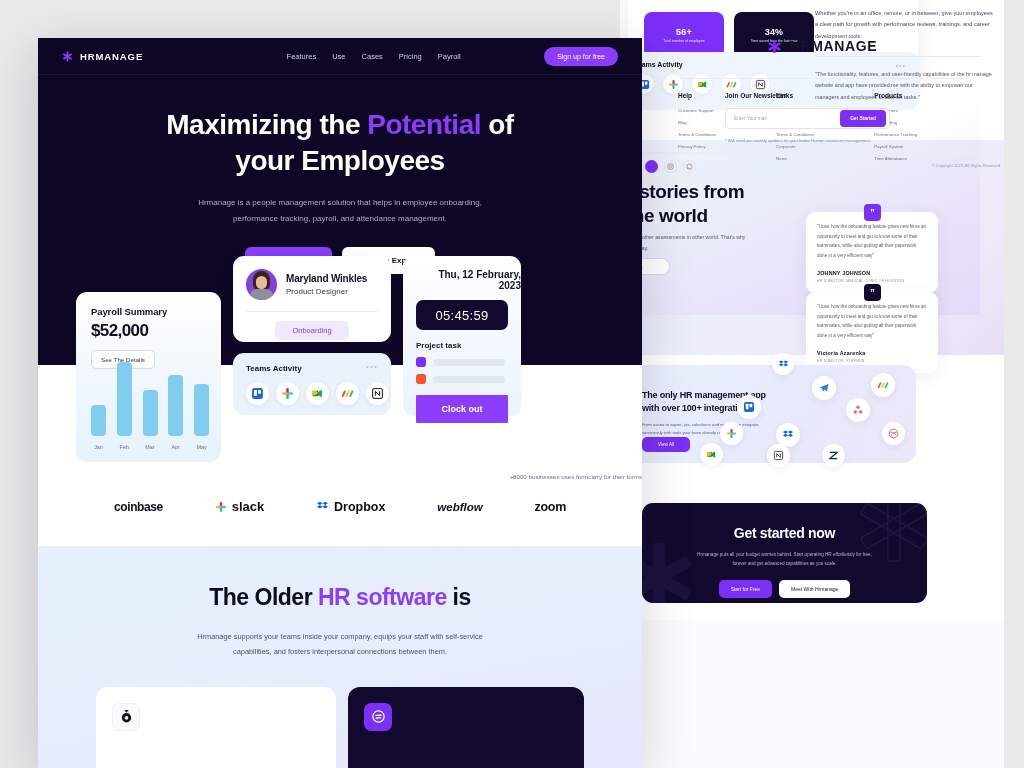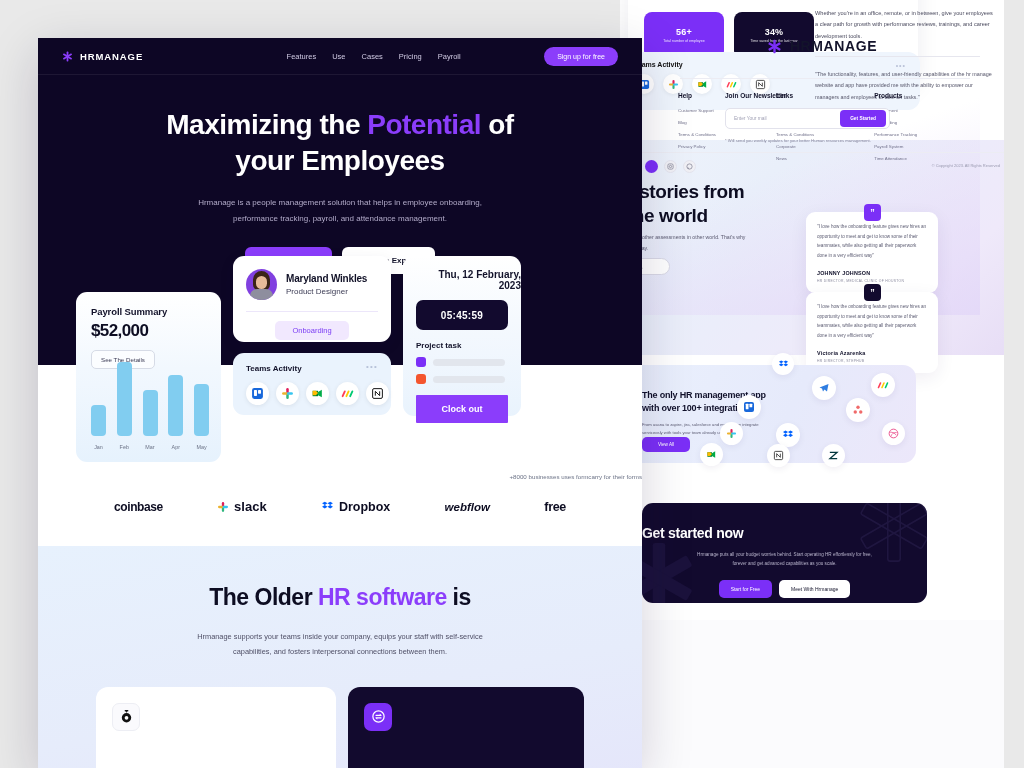--- a/index.html
+++ b/index.html
@@ -91,21 +91,21 @@
                 color:#5b5b72; line-height:1.95; }
   .bg-integ .vb { position:absolute; left:14px; top:72px; width:48px; height:15px; background:#7b2ff7;
                   border-radius:5px; color:#fff; font-size:4.6px; display:flex; align-items:center;
                   justify-content:center; }
   .bg-bub { position:absolute; border-radius:50%; background:#fff; display:flex;
             align-items:center; justify-content:center; box-shadow:0 2px 7px rgba(40,20,90,.07); }
 
   
   .bg-cta { position:absolute; left:22px; top:503px; width:285px; height:100px;
             background:#120a2e; border-radius:11px; overflow:hidden; }
-  .bg-cta h3 { position:relative; color:#fff; font-size:14px; font-weight:700;
+  .bg-cta h3 { position:relative; text-align:center; color:#fff; font-size:14px; font-weight:700;
                margin-top:22px; letter-spacing:-.3px; }
   .bg-cta p { position:relative; text-align:center; color:#b9b5cc; font-size:4.6px; line-height:2;
               margin:9px auto 0; width:175px; }
   .bg-cta .row { position:relative; display:flex; gap:7px; justify-content:center; margin-top:12px; }
   .bg-cta .b1 { background:#7b2ff7; color:#fff; font-size:5px; padding:6px 12px; border-radius:5px; }
   .bg-cta .b2 { background:#fff; color:#14142b; font-size:5px; padding:6px 12px; border-radius:5px; }
   .aster-big { position:absolute; left:-22px; top:36px; width:78px; height:78px; opacity:.5; }
   .aster-out { position:absolute; right:-6px; top:-16px; width:78px; height:78px; opacity:.35; }
 
   
@@ -210,21 +210,21 @@
   .c-teams .row { display:flex; gap:7px; margin:9px 0 0 13px; }
   .ic { width:23px; height:23px; border-radius:50%; background:#fff; display:flex;
         align-items:center; justify-content:center; box-shadow:0 1px 5px rgba(0,0,0,.08); }
 
   
   .c-timer { left:327px; top:0px; width:118px; height:160px;
              background:linear-gradient(180deg,#ffffff 0%,#f5f9fe 40%,#e9f3fd 100%); }
   .c-timer .dt { font-size:10px; font-weight:600; color:#13132b; margin:13px 0 0 18px;text-align:right; }
   .c-timer .tbox { margin:9px auto 0; width:92px; height:30px; background:#120a2e;
                    border-radius:7px; display:flex; align-items:center; justify-content:center; }
-  .c-timer .tbox span { color:#fff; font-size:10px; font-weight:700; letter-spacing:.3px; }
+  .c-timer .tbox span { color:#fff; font-size:13px; font-weight:400; letter-spacing:.3px; }
   .c-timer .pt { font-size:8px; font-weight:600; color:#13132b; margin:11px 0 0 13px; }
   .tr { display:flex; align-items:center; gap:7px; margin:7px 0 0 13px; }
   .sw { width:10px; height:10px; border-radius:3px; }
   .ln { width:72px; height:7px; border-radius:4px; background:#e2e6ed; }
   .clock { display:block; width:92px; margin:11px auto 0; background:#8b3dfb; color:#fff;
            border:none; border-radius:1px; font-size:9px; font-weight:700; padding:9px 0;
            cursor:pointer; }
 
   
   .logos-wrap { margin-top:108px; text-align:right; }
@@ -673,21 +673,21 @@
               <path d="M17 3l5 3.2-5 3.2-5-3.2z" fill="#0061ff"></path>
               <path d="M2 12.6l5-3.2 5 3.2-5 3.2z" fill="#0061ff"></path>
               <path d="M17 9.4l5 3.2-5 3.2-5-3.2z" fill="#0061ff"></path>
             </svg>
           <span>Dropbox</span>
         </div>
         <div class="logo" style="font-size:11.5px;font-style:italic;">
           <span>webflow</span>
         </div>
         <div class="logo" style="font-size:12.5px;letter-spacing:-.3px;">
-          <span>free</span>
+          <span>zoom</span>
         </div>
       </div>
     </div>
 
     <div class="why">
       <h2>
         <span>The Older </span><em>HR software</em><span> is</span><br>
       </h2>
       <p class="sub">Hrmanage supports your teams inside your company, equips your staff with self-service capabilities, and fosters interpersonal connections between them.</p>
       <div class="grid">

